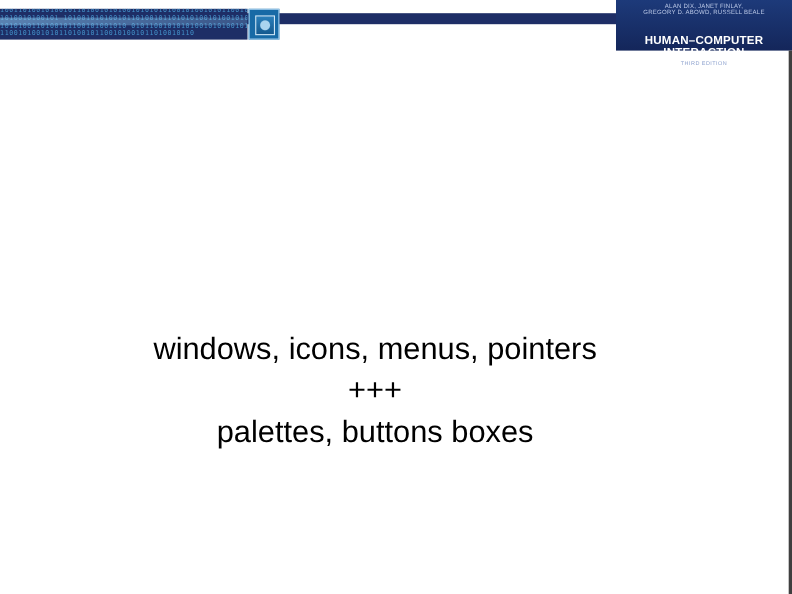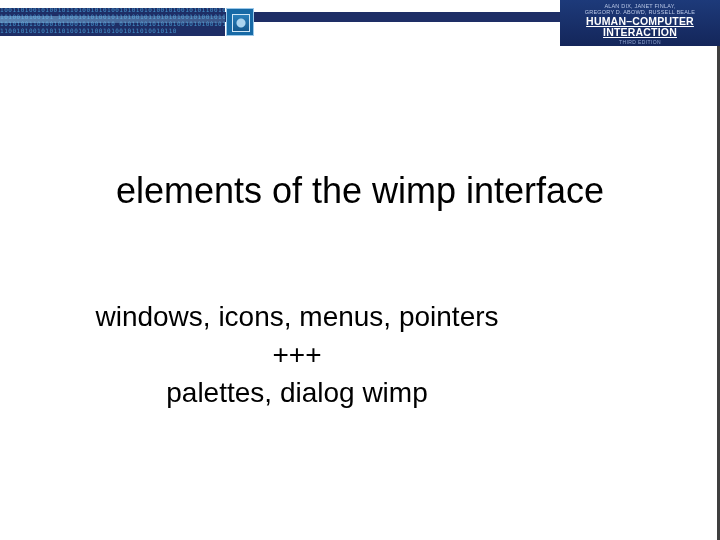--- a/index.html
+++ b/index.html
@@ -111,22 +111,21 @@
     letter-spacing: 0.2px;
     color: #b9c7e6;
     white-space: pre-line;
   }
   .banner .book .title {
     font-size: 10.5px;
     line-height: 11px;
     font-weight: 700;
     letter-spacing: 0.2px;
     color: #ffffff;
-    margin-top: 1px;
-    text-decoration: underline;
+    margin-top: 17px;
   }
   .banner .book .edition {
     font-size: 5px;
     letter-spacing: 0.4px;
     color: #8fa3cf;
     margin-top: 1px;
   }
 
   
   .content {
@@ -150,20 +149,21 @@
 
   .body-block {
     position: absolute;
     top: 252px;
     left: 0;
     width: 594px;
     text-align: center;
     font-size: 28px;
     line-height: 38px;
     color: #000000;
+    padding-left: 44px;
   }
   .body-block .line { display: block; }
 
   
   .right-edge {
     position: absolute;
     top: 46px;
     right: 0;
     width: 3px;
     height: 494px;
@@ -184,22 +184,21 @@
 GREGORY D. ABOWD, RUSSELL BEALE</div>
     <div class="title">
       <span>HUMAN–COMPUTER</span><br>
       <span>INTERACTION</span>
     </div>
     <div class="edition">THIRD EDITION</div>
   </div>
 </div>
 
 <div class="content">
-  <div class="slide-title">elements of the wimp interface</div>
 
   <div class="body-block">
     <span class="line">windows, icons, menus, pointers</span>
     <span class="line">+++</span>
-    <span class="line">palettes, dialog wimp</span>
+    <span class="line">palettes, buttons boxes</span>
   </div>
 </div>
 
 <div class="right-edge"></div>
 
 </body></html>

